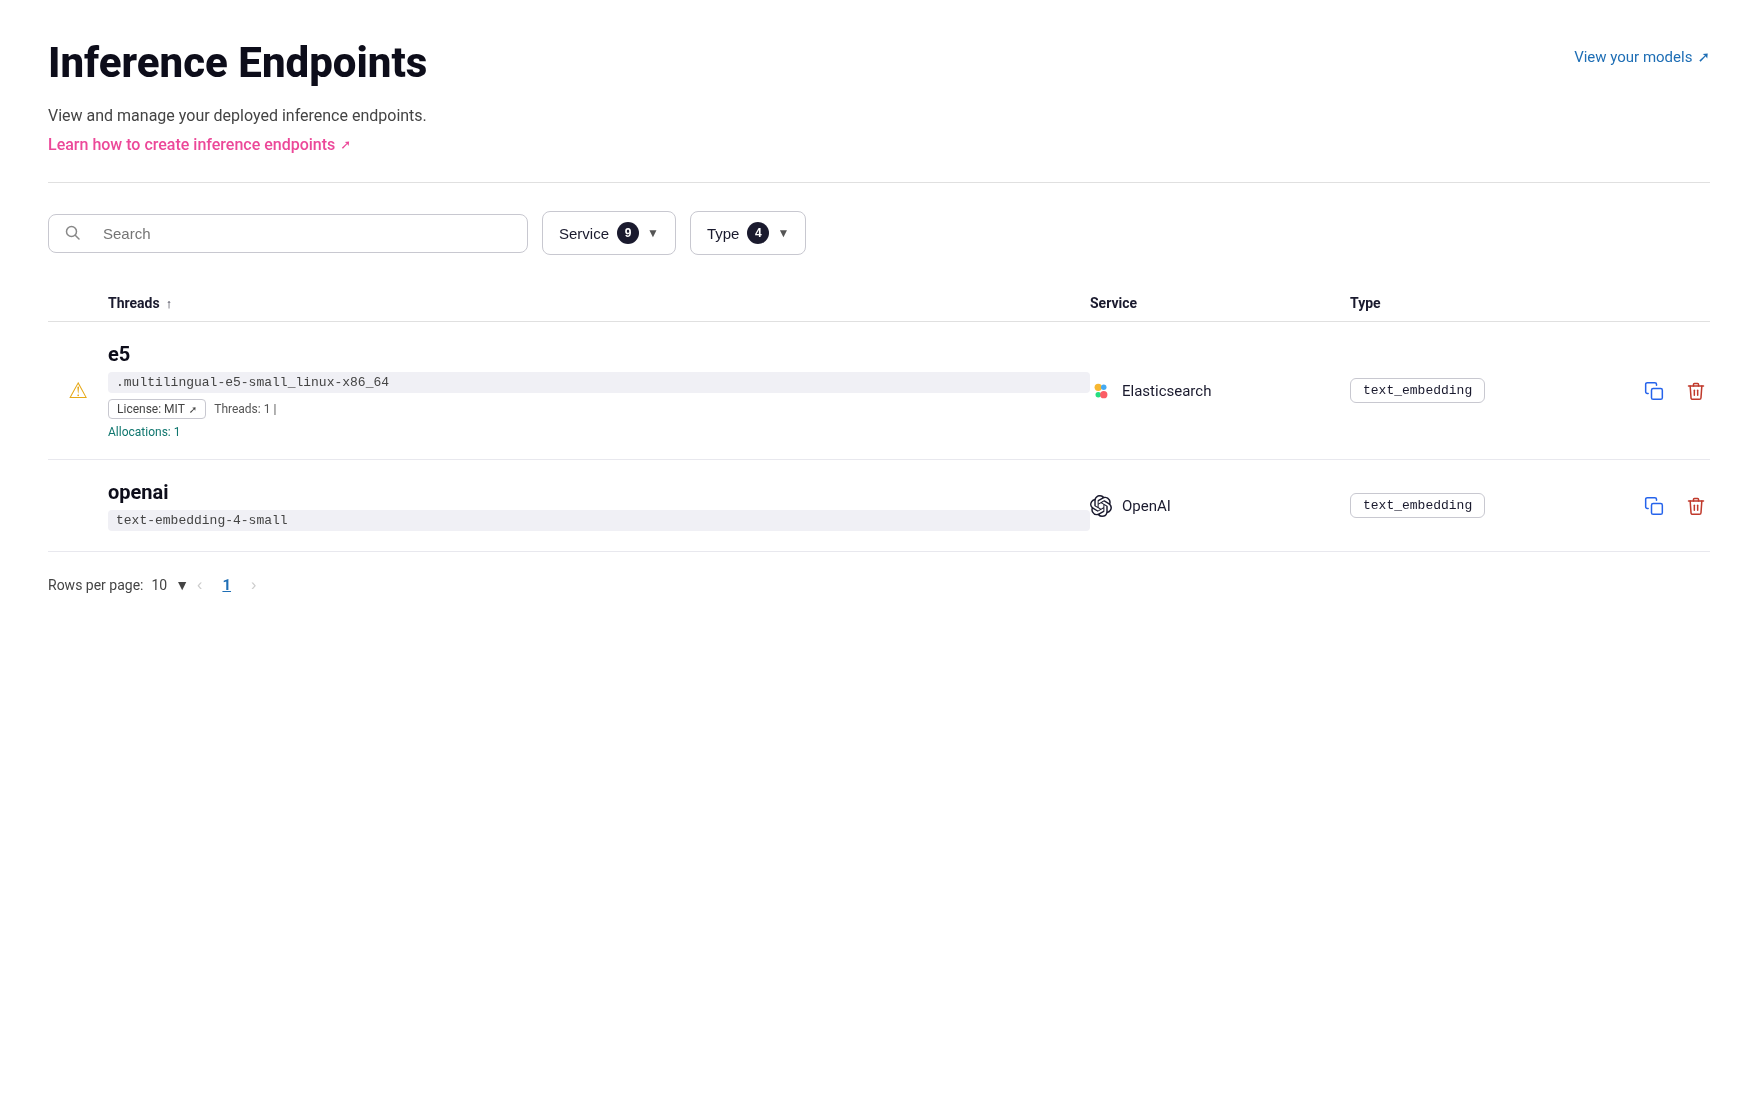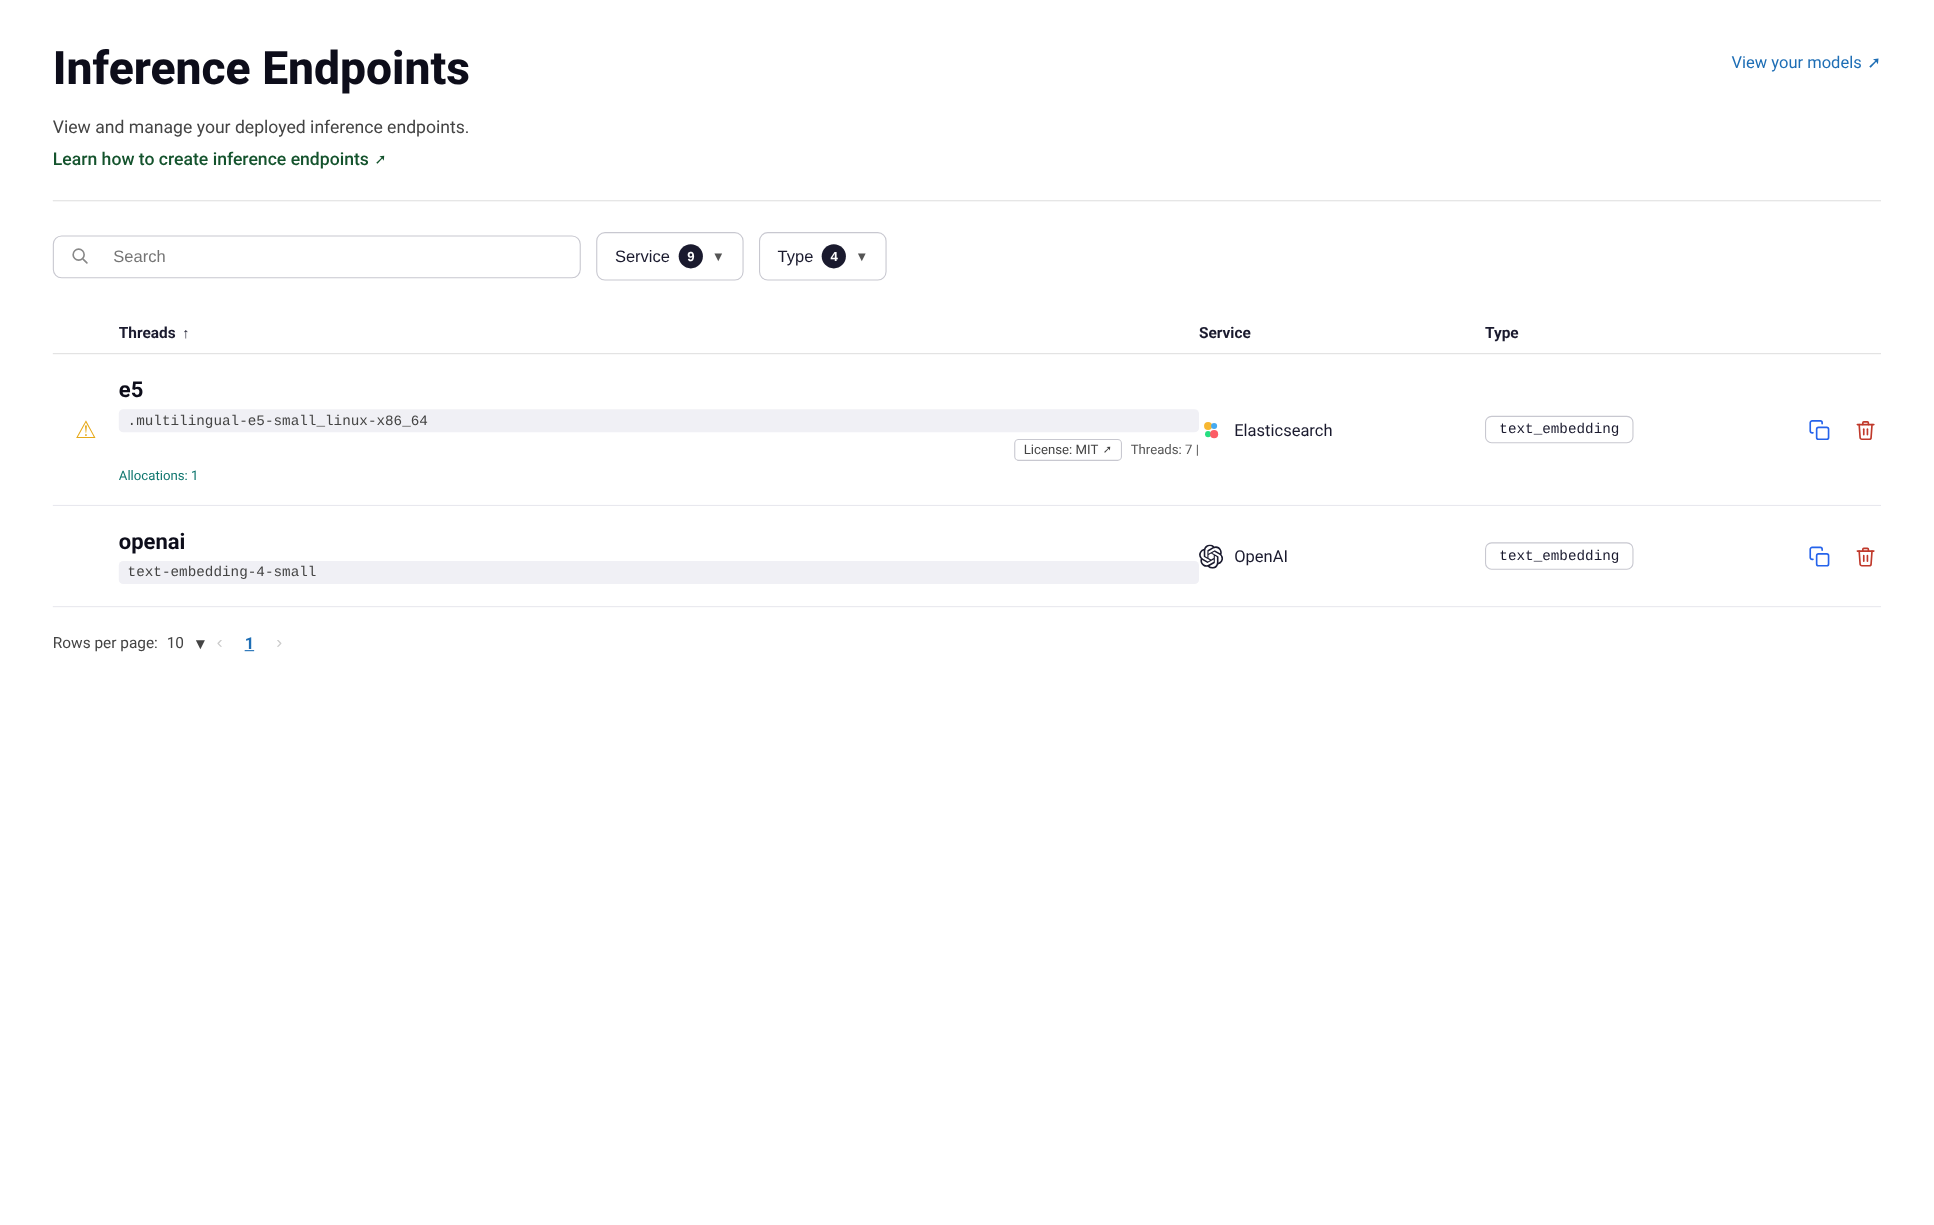--- a/index.html
+++ b/index.html
@@ -30,21 +30,21 @@
       align-items: center;
       gap: 5px;
       margin-top: 8px;
     }
     .subtitle {
       font-size: 16px;
       color: #444;
       margin-bottom: 10px;
     }
     .learn-link {
-      color: #14532d;
+      color: #ec4899;
       font-size: 16px;
       text-decoration: none;
       display: inline-flex;
       align-items: center;
       gap: 5px;
       font-weight: 500;
     }
     .divider {
       border: none;
       border-top: 1px solid #e0e0e0;
@@ -146,21 +146,20 @@
       padding: 3px 8px;
       border-radius: 4px;
       display: inline-block;
       font-family: 'Courier New', monospace;
     }
     .endpoint-meta {
       display: flex;
       align-items: center;
       gap: 8px;
       flex-wrap: wrap;
-      justify-content: flex-end;
     }
     .license-badge {
       border: 1px solid #c8c8d0;
       border-radius: 4px;
       padding: 2px 8px;
       font-size: 12px;
       color: #444;
       display: inline-flex;
       align-items: center;
       gap: 4px;
@@ -316,21 +315,21 @@
       <span class="warning-icon">⚠</span>
     </div>
     <div class="endpoint-info">
       <span class="endpoint-name">e5</span>
       <span class="endpoint-model">.multilingual-e5-small_linux-x86_64</span>
       <div class="endpoint-meta">
         <span class="license-badge">
           License: MIT
           <span style="font-size:10px;">➚</span>
         </span>
-        <span class="threads-info">Threads: 7 |</span>
+        <span class="threads-info">Threads: 1 |</span>
       </div>
       <span class="allocations-info">Allocations: 1</span>
     </div>
     <div class="service-cell">
 
       <svg class="es-icon" viewBox="0 0 24 24" xmlns="http://www.w3.org/2000/svg">
         <circle cx="9" cy="8" r="4" fill="#f7b731"></circle>
         <circle cx="15" cy="8" r="3" fill="#45aaf2"></circle>
         <circle cx="9" cy="16" r="3" fill="#26de81"></circle>
         <circle cx="15" cy="16" r="4" fill="#fc5c65"></circle>

